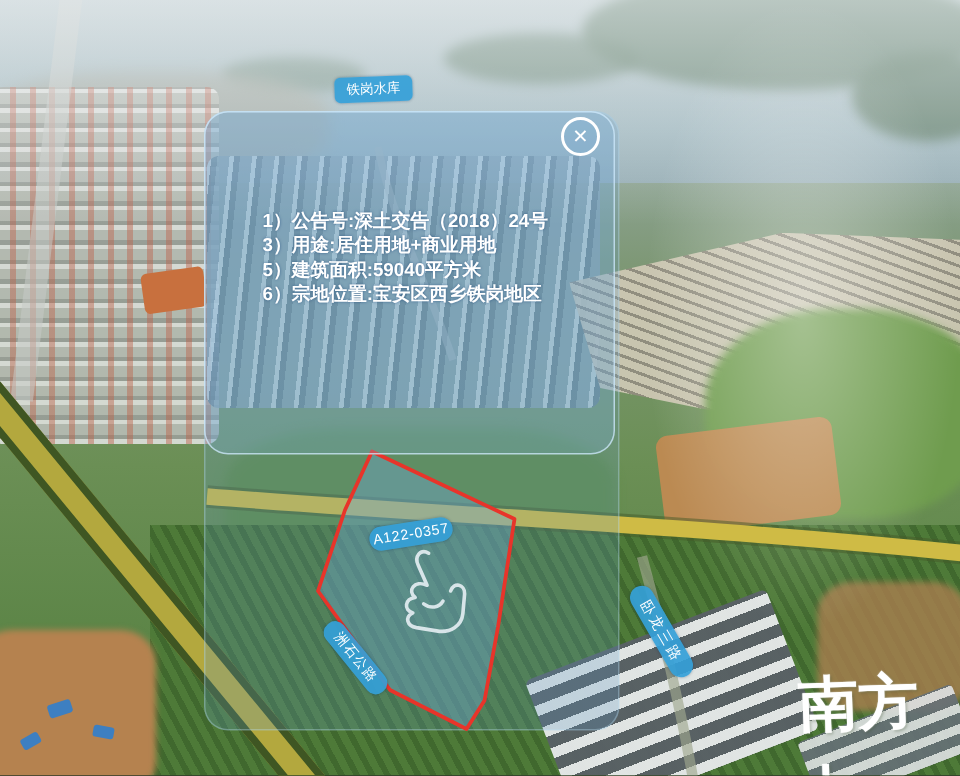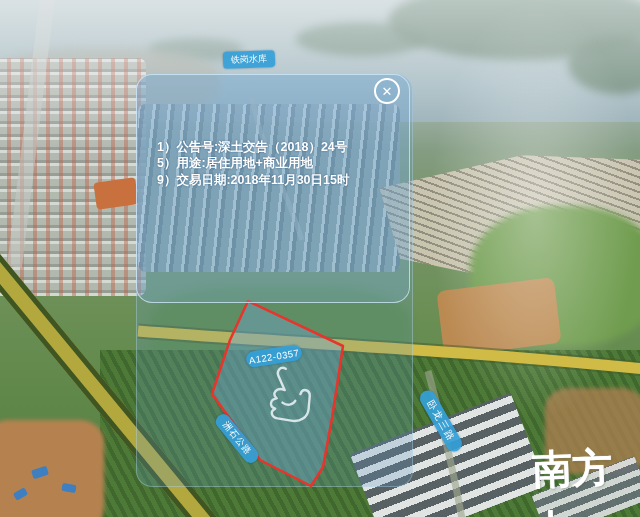--- a/index.html
+++ b/index.html
@@ -66,21 +66,21 @@
   .reservoir{left:223px;top:51px;width:52px;height:17px;font-size:9px;transform:rotate(-2deg);}
   .parcel-tag{left:246px;top:348px;width:56px;height:16px;font-size:9.5px;border-radius:8px;transform:rotate(-9deg);letter-spacing:.5px;}
   .road-left{left:208px;top:431px;width:58px;height:15px;font-size:9px;border-radius:7px;transform:rotate(51deg);letter-spacing:1px;}
   .road-right{left:407px;top:413px;width:68px;height:16px;font-size:9.5px;border-radius:8px;transform:rotate(60deg);letter-spacing:2px;}
 
   .info-panel{left:136px;top:74px;width:274px;height:229px;z-index:7;border-radius:16px;
     background:rgba(125,175,215,.28);border:1.5px solid rgba(210,235,252,.75);}
   .close-btn{top:3px;right:9px;width:26px;height:26px;border:2px solid #fff;border-radius:50%;
     color:#fff;font-size:13px;font-weight:bold;display:flex;align-items:center;justify-content:center;
     cursor:pointer;background:rgba(120,170,210,.25);}
-  .panel-list{left:20px;top:64px;width:240px;margin:0;padding:0;list-style:none;}
+  .panel-list{left:38px;top:64px;width:240px;margin:0;padding:0;list-style:none;}
   .panel-list li{position:static;display:block;color:#fff;font-weight:700;font-size:12.5px;
     line-height:16.4px;text-shadow:0 0 2px rgba(0,50,110,.55);white-space:nowrap;}
 
   .watermark{left:533px;top:441px;z-index:8;color:#fff;font-weight:700;font-size:40px;
     font-family:"DejaVu Serif","Liberation Serif",serif;transform:rotate(-2deg);
     text-shadow:0 0 1px rgba(255,255,255,.8), 1px 1px 2px rgba(60,80,50,.35);}
 </style>
 </head>
 <body>
 
@@ -142,20 +142,21 @@
   <div class="capsule road-right">
     <span>卧龙三路</span>
   </div>
 
   <div class="info-panel">
     <div class="close-btn">
       <span>✕</span>
     </div>
     <ul class="panel-list">
       <li>1）公告号:深土交告（2018）24号</li>
-      <li>5）用途:居住用地+商业用地</li>
-      <li>9）交易日期:2018年11月30日15时</li>
+      <li>3）用途:居住用地+商业用地</li>
+      <li>5）建筑面积:59040平方米</li>
+      <li>6）宗地位置:宝安区西乡铁岗地区</li>
     </ul>
   </div>
 
   <div class="watermark">南方+</div>
 
 </div>
 
 </body></html>

